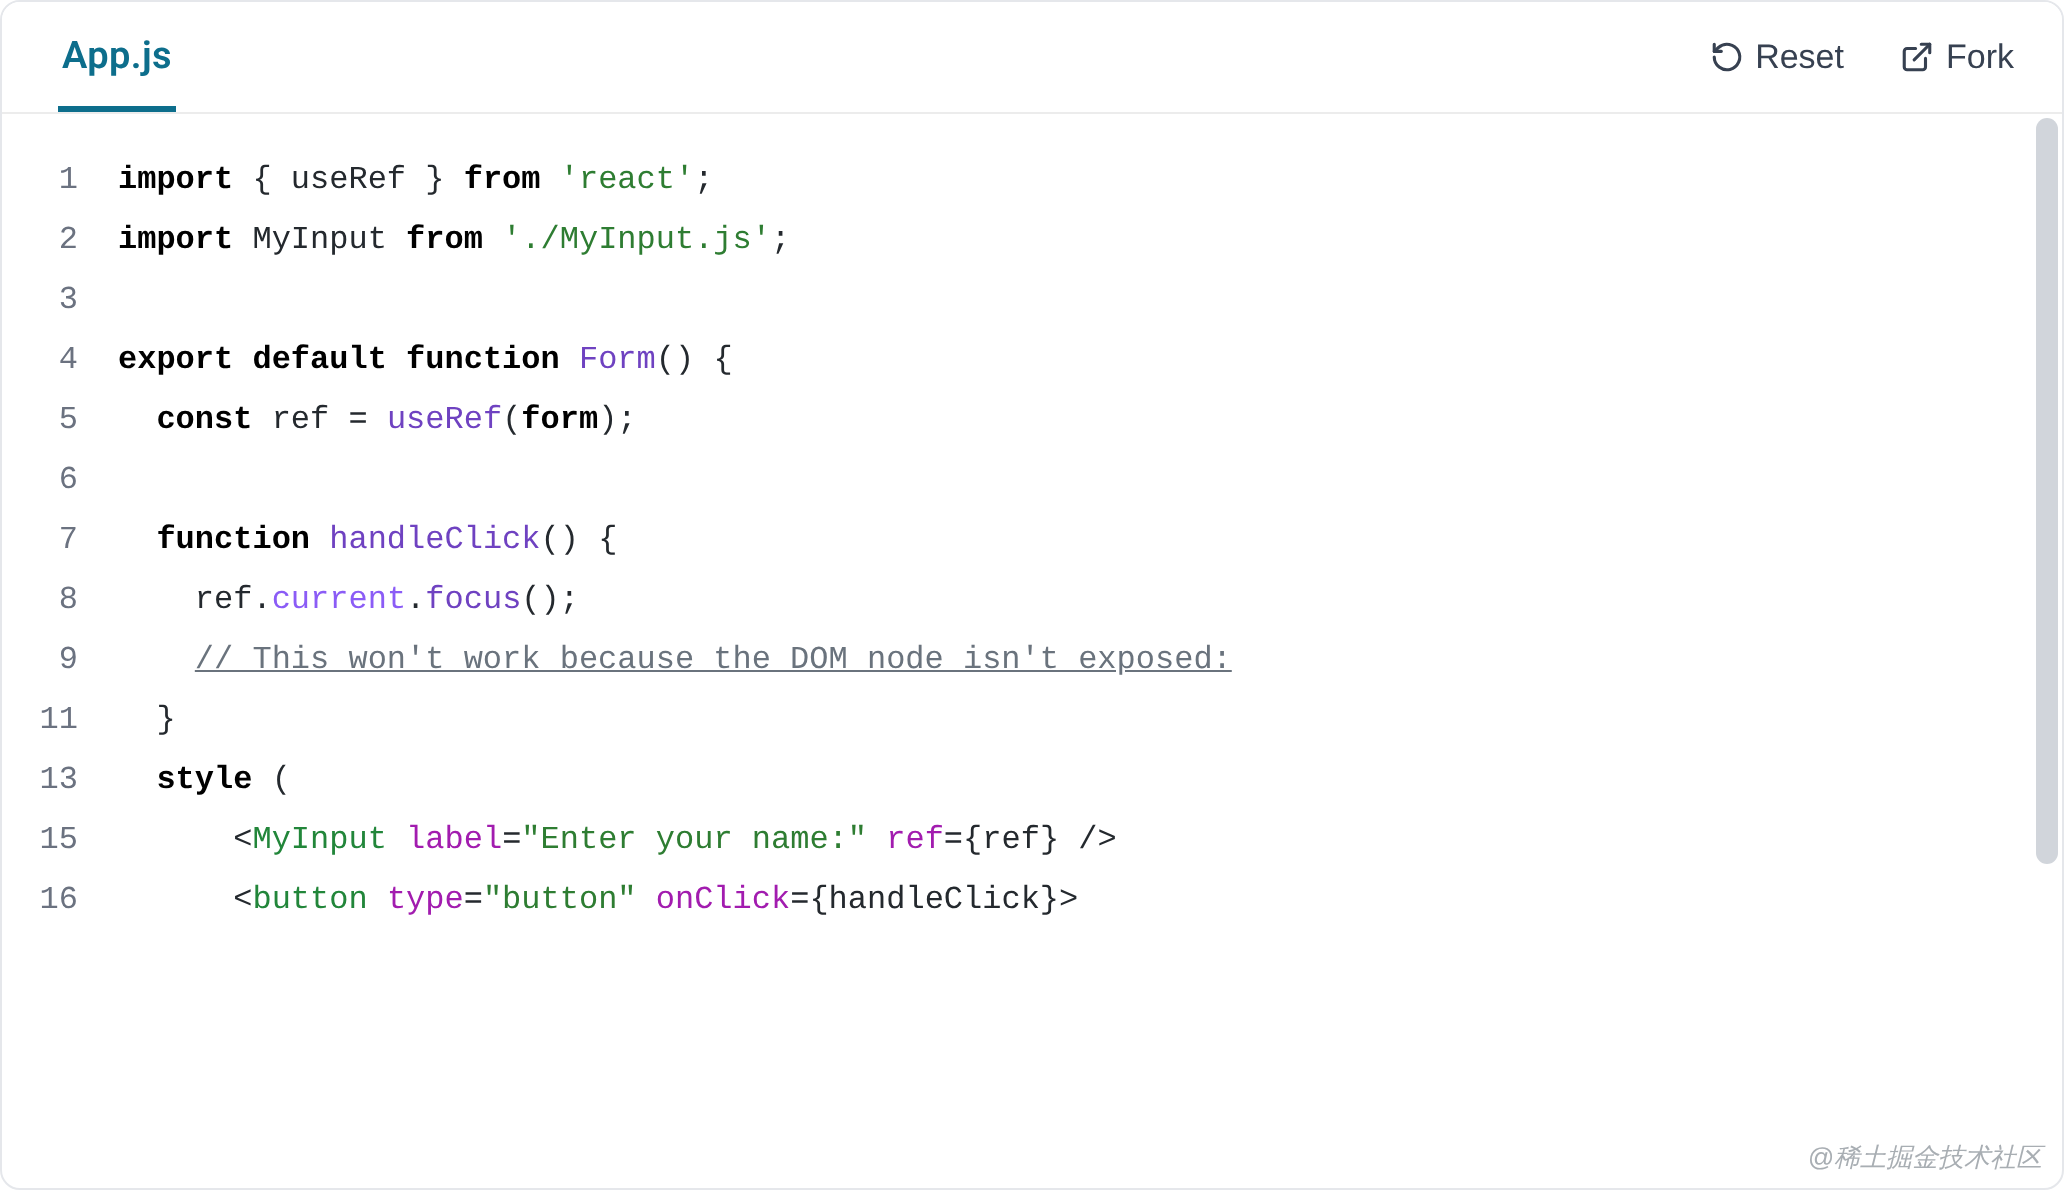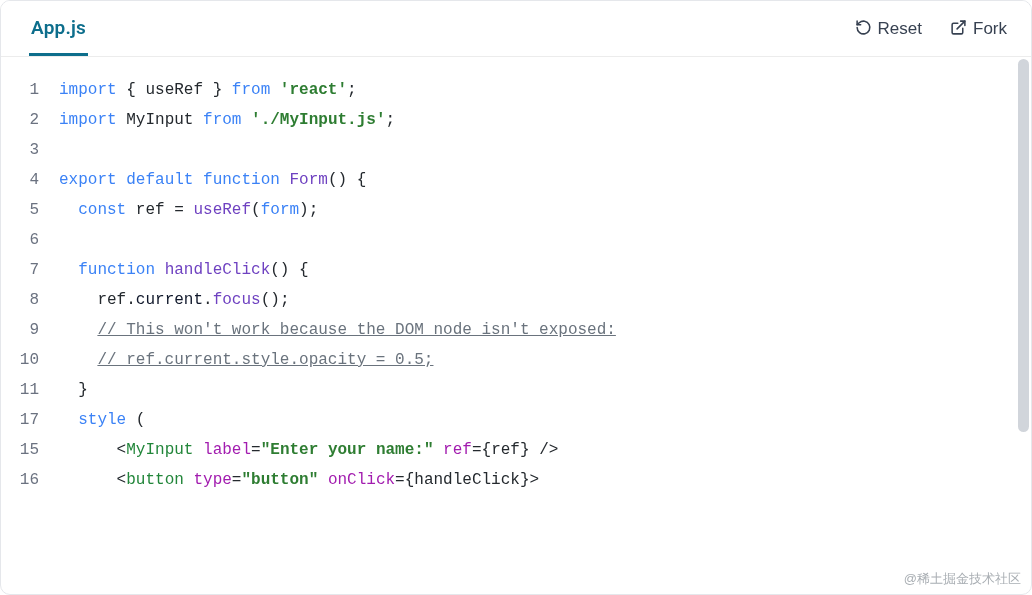--- a/index.html
+++ b/index.html
@@ -52,20 +52,21 @@
       border-bottom: 3px solid #0d6e8c;
     }
     .toolbar {
       margin-left: auto;
       display: flex;
       gap: 16px;
       align-items: center;
     }
     .toolbar-btn {
       display: inline-flex;
+      align-items: center;
       gap: 6px;
       background: transparent;
       border: none;
       font-size: 17px;
       font-weight: 500;
       color: #374151;
       cursor: pointer;
       padding: 4px 6px;
       border-radius: 6px;
     }
@@ -91,26 +92,26 @@
       width: 58px;
       text-align: right;
       padding-right: 20px;
       color: #6b7280;
       user-select: none;
       flex-shrink: 0;
       font-variant-numeric: tabular-nums;
     }
     .line-content { flex: 1; }
 
-    .tok-kw { color: #3b82f6; }          
+    .tok-kw { color: #000000; font-weight: bold; }          
     .tok-fn { color: #6f42c1; }          
-    .tok-str { color: #2e7d32; font-weight: bold; }         
+    .tok-str { color: #2e7d32; }         
     .tok-tag { color: #22863a; }         
     .tok-attr { color: #a21caf; }        
-    .tok-prop { color: #0f172a; }        
+    .tok-prop { color: #8b5cf6; }        
     .tok-comment { color: #6a737d; text-decoration: underline; }     
     .tok-punct { color: #24292e; }       
     .tok-plain { color: #24292e; }
 
     .scrollbar-track {
       position: absolute;
       right: 2px;
       top: 58px;
       bottom: 2px;
       width: 11px;
@@ -128,20 +129,21 @@
 
     .watermark {
       position: absolute;
       right: 10px;
       bottom: 6px;
       font-size: 13px;
       color: #9aa0a6;
       opacity: .85;
       font-family: -apple-system, PingFang SC, sans-serif;
       pointer-events: none;
+      font-style: italic;
     }
   </style>
 </head>
 <body>
 
 <div class="editor-container">
 
   <div class="tab-bar">
     <div class="tabs">
       <div class="tab active">
@@ -175,23 +177,22 @@
     <div class="code-area" id="code-area">
         <div class="code-line"><span class="gutter">1</span><span class="line-content"><span class="tok-kw">import</span><span class="tok-plain"> </span><span class="tok-plain">{ useRef }</span><span class="tok-plain"> </span><span class="tok-kw">from</span><span class="tok-plain"> </span><span class="tok-str">'react'</span><span class="tok-punct">;</span></span></div>
         <div class="code-line"><span class="gutter">2</span><span class="line-content"><span class="tok-kw">import</span><span class="tok-plain"> </span><span class="tok-plain">MyInput</span><span class="tok-plain"> </span><span class="tok-kw">from</span><span class="tok-plain"> </span><span class="tok-str">'./MyInput.js'</span><span class="tok-punct">;</span></span></div>
         <div class="code-line"><span class="gutter">3</span><span class="line-content"></span></div>
         <div class="code-line"><span class="gutter">4</span><span class="line-content"><span class="tok-kw">export</span><span class="tok-plain"> </span><span class="tok-kw">default</span><span class="tok-plain"> </span><span class="tok-kw">function</span><span class="tok-plain"> </span><span class="tok-fn">Form</span><span class="tok-punct">()</span><span class="tok-plain"> </span><span class="tok-punct">{</span></span></div>
         <div class="code-line"><span class="gutter">5</span><span class="line-content"><span class="tok-plain">  </span><span class="tok-kw">const</span><span class="tok-plain"> ref </span><span class="tok-punct">=</span><span class="tok-plain"> </span><span class="tok-fn">useRef</span><span class="tok-punct">(</span><span class="tok-kw">form</span><span class="tok-punct">);</span></span></div>
         <div class="code-line"><span class="gutter">6</span><span class="line-content"></span></div>
         <div class="code-line"><span class="gutter">7</span><span class="line-content"><span class="tok-plain">  </span><span class="tok-kw">function</span><span class="tok-plain"> </span><span class="tok-fn">handleClick</span><span class="tok-punct">()</span><span class="tok-plain"> </span><span class="tok-punct">{</span></span></div>
         <div class="code-line"><span class="gutter">8</span><span class="line-content"><span class="tok-plain">    ref</span><span class="tok-punct">.</span><span class="tok-prop">current</span><span class="tok-punct">.</span><span class="tok-fn">focus</span><span class="tok-punct">();</span></span></div>
         <div class="code-line"><span class="gutter">9</span><span class="line-content"><span class="tok-plain">    </span><span class="tok-comment">// This won't work because the DOM node isn't exposed:</span></span></div>
-        <div class="code-line"><span class="gutter">10</span><span class="line-content"><span class="tok-plain">    </span><span class="tok-comment">// ref.current.style.opacity = 0.5;</span></span></div>
         <div class="code-line"><span class="gutter">11</span><span class="line-content"><span class="tok-punct">  }</span></span></div>
-        <div class="code-line"><span class="gutter">17</span><span class="line-content"><span class="tok-plain">  </span><span class="tok-kw">style</span><span class="tok-punct"> (</span></span></div>
+        <div class="code-line"><span class="gutter">13</span><span class="line-content"><span class="tok-plain">  </span><span class="tok-kw">style</span><span class="tok-punct"> (</span></span></div>
         <div class="code-line"><span class="gutter">15</span><span class="line-content"><span class="tok-plain">      </span><span class="tok-punct">&lt;</span><span class="tok-tag">MyInput</span><span class="tok-plain"> </span><span class="tok-attr">label</span><span class="tok-punct">=</span><span class="tok-str">"Enter your name:"</span><span class="tok-plain"> </span><span class="tok-attr">ref</span><span class="tok-punct">=</span><span class="tok-plain">{ref}</span><span class="tok-punct"> /&gt;</span></span></div>
         <div class="code-line"><span class="gutter">16</span><span class="line-content"><span class="tok-plain">      </span><span class="tok-punct">&lt;</span><span class="tok-tag">button</span><span class="tok-plain"> </span><span class="tok-attr">type</span><span class="tok-punct">=</span><span class="tok-str">"button"</span><span class="tok-plain"> </span><span class="tok-attr">onClick</span><span class="tok-punct">=</span><span class="tok-plain">{handleClick}</span><span class="tok-punct">&gt;</span></span></div>
       </div>
   </div>
 
   <div class="scrollbar-track">
     <div class="scrollbar-thumb"></div>
   </div>
 
   <div class="watermark">@稀土掘金技术社区</div>

